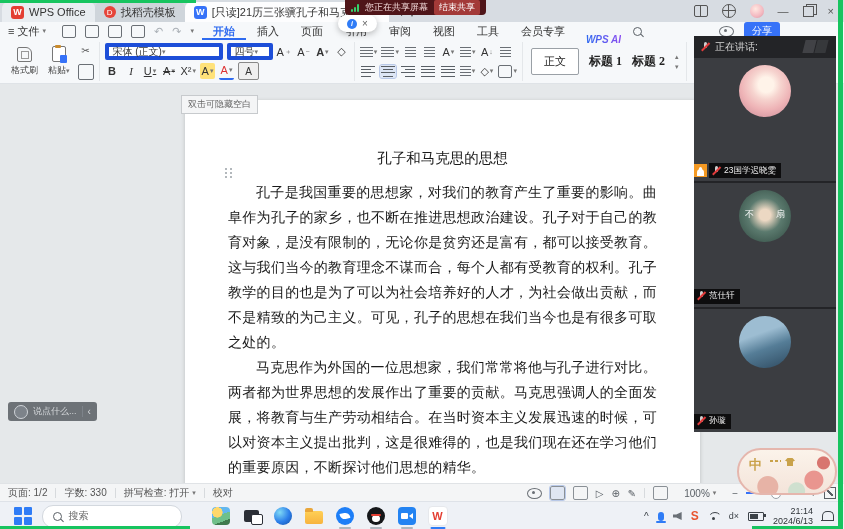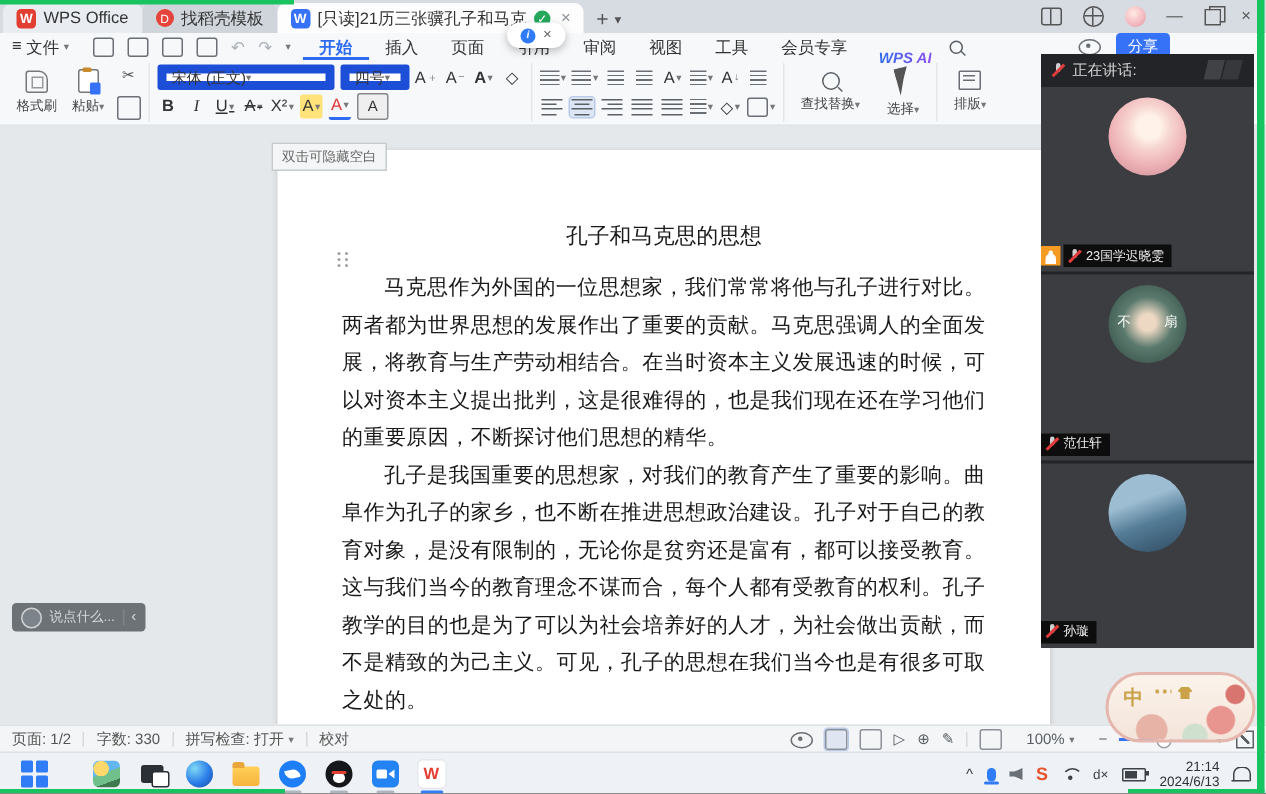--- a/index.html
+++ b/index.html
@@ -72,21 +72,21 @@
   .tgroup{border-right:1px solid #e4e7ea;padding:1px 5px;display:flex;gap:6px;}
   .vstack{display:flex;flex-direction:column;align-items:center;justify-content:space-between;}
   .big-btn{display:flex;flex-direction:column;align-items:center;justify-content:center;font-size:9px;color:#444;gap:2px;padding:0 2px;}
   .brush-ic{width:13px;height:13px;background:#f6f8fa;border:1px solid #777;border-radius:2px 6px 2px 2px;position:relative;}
   .brush-ic::after{content:"";position:absolute;left:3px;top:3px;width:6px;height:6px;border:1px solid #999;}
   .clip-ic{width:12px;height:14px;border:1px solid #777;border-radius:2px;position:relative;background:#fff;}
   .clip-ic::before{content:"";position:absolute;left:2px;top:-2px;width:6px;height:3px;background:#c98b2e;border-radius:1px;}
   .clip-ic::after{content:"";position:absolute;right:-2px;bottom:-2px;width:7px;height:8px;background:#3672f8;border-radius:1px;}
   .sm{font-size:10px;color:#555;display:flex;align-items:center;justify-content:center;height:14px;min-width:14px;}
   .row{display:flex;align-items:center;gap:4px;height:19px;}
-  .combo{border:6px solid #1d4ed8;background:#fff;border-radius:2px;font-size:10px;color:#333;
+  .combo{border:4px solid #1d4ed8;background:#fff;border-radius:2px;font-size:10px;color:#333;
     display:flex;align-items:center;justify-content:flex-start;padding:0 4px;height:17px;box-sizing:border-box;}
   .fmt{font-size:11px;color:#333;min-width:15px;height:16px;display:flex;align-items:center;justify-content:center;border-radius:2px;}
   .fmt.b{font-weight:bold;} .fmt.i{font-style:italic;font-family:"Liberation Serif",serif;}
   .fmt.u{text-decoration:underline;}
   .fmt .cv{font-size:7px;color:#777;margin-left:1px;}
   .ucolor{border-bottom:2px solid #2f6bf0;} .hl{background:#ffe27a;} 
   .charbox{border:1px solid #888;background:#efefef;font-size:10px;padding:0 2px;}
   .lines-ic{width:13px;height:10px;background:repeating-linear-gradient(#6a6f75 0 1px,transparent 1px 3px);}
   .lines-ic.c{width:11px;}
   .align{width:14px;height:11px;display:flex;flex-direction:column;justify-content:space-between;padding:1px;}
@@ -264,20 +264,29 @@
         </span>
       <span class="wc avatar-mini"></span>
       <span class="wc">—</span>
       <span class="wc">
           <span class="restore-ic"></span>
         </span>
       <span class="wc">×</span>
     </div>
   </div>
 
+  <div class="share-banner">
+    <span class="signal-ic">
+        <i></i>
+        <i></i>
+        <i></i>
+      </span>
+    <span class="txt">您正在共享屏幕</span>
+    <span class="stop-share">结束共享</span>
+  </div>
   <div class="toast">
     <span class="info-ic">i</span>
     <span class="x">×</span>
   </div>
 
   <div class="menubar">
     <div class="file-btn">
       <span>≡</span>
       <span>文件</span>
       <span class="cv">▾</span>
@@ -445,20 +454,29 @@
             <span>◇</span>
             <span class="cv">▾</span>
           </span>
         <span class="fmt">
             <span class="qa-box"></span>
             <span class="cv">▾</span>
           </span>
       </div>
     </div>
 
+    <div class="tgroup styles">
+      <span class="style-item body">正文</span>
+      <span class="style-item h">标题 1</span>
+      <span class="style-item h">标题 2</span>
+      <span class="spinner">
+        <span>▴</span>
+        <span>▾</span>
+      </span>
+    </div>
 
     <div class="tgroup">
       <div class="tall-btn">
         <span class="mag" style="width:10px;height:10px"></span>
         <span><span>查找替换</span><span class="cv">▾</span></span>
       </div>
       <div class="tall-btn">
         <span class="cursor-ic"></span>
         <span><span>选择</span><span class="cv">▾</span></span>
       </div>
@@ -471,22 +489,22 @@
     </div>
   </div>
 
   <div class="docarea">
     <div class="page">
       <div class="blank-tip">双击可隐藏空白</div>
       <div class="drag-handle">
           <i></i>
         </div>
       <div class="doc-title">孔子和马克思的思想</div>
+      <p class="doc-p">孔子是我国重要的思想家，对我们的教育产生了重要的影响。曲阜作为孔子的家乡，也不断在推进思想政治建设。孔子对于自己的教育对象，是没有限制的，无论你是贫穷还是富有，都可以接受教育。这与我们当今的教育理念不谋而合，每个人都有受教育的权利。孔子教学的目的也是为了可以为社会培养好的人才，为社会做出贡献，而不是精致的为己主义。可见，孔子的思想在我们当今也是有很多可取之处的。</p>
       <p class="doc-p">马克思作为外国的一位思想家，我们常常将他与孔子进行对比。两者都为世界思想的发展作出了重要的贡献。马克思强调人的全面发展，将教育与生产劳动相结合。在当时资本主义发展迅速的时候，可以对资本主义提出批判，这是很难得的，也是我们现在还在学习他们的重要原因，不断探讨他们思想的精华。</p>
-      <p class="doc-p">孔子是我国重要的思想家，对我们的教育产生了重要的影响。曲阜作为孔子的家乡，也不断在推进思想政治建设。孔子对于自己的教育对象，是没有限制的，无论你是贫穷还是富有，都可以接受教育。这与我们当今的教育理念不谋而合，每个人都有受教育的权利。孔子教学的目的也是为了可以为社会培养好的人才，为社会做出贡献，而不是精致的为己主义。可见，孔子的思想在我们当今也是有很多可取之处的。</p>
       <p class="doc-p">共勉！</p>
     </div>
     <div class="chat-pill">
       <span class="ava"></span>
       <span class="ph">说点什么...</span>
       <span class="sep"></span>
       <span class="col">‹</span>
     </div>
   </div>
 
@@ -524,20 +542,24 @@
     </div>
   </div>
 
   <div class="taskbar">
     <div class="start">
         <i></i>
         <i></i>
         <i></i>
         <i></i>
       </div>
+    <div class="search-pill">
+      <span class="mag"></span>
+      <span>搜索</span>
+    </div>
     <div class="tb-apps">
       <span class="tb-ic">
           <span class="ic-widgets"></span>
         </span>
       <span class="tb-ic">
           <span class="ic-taskview"></span>
         </span>
       <span class="tb-ic">
           <span class="ic-edge"></span>
         </span>

